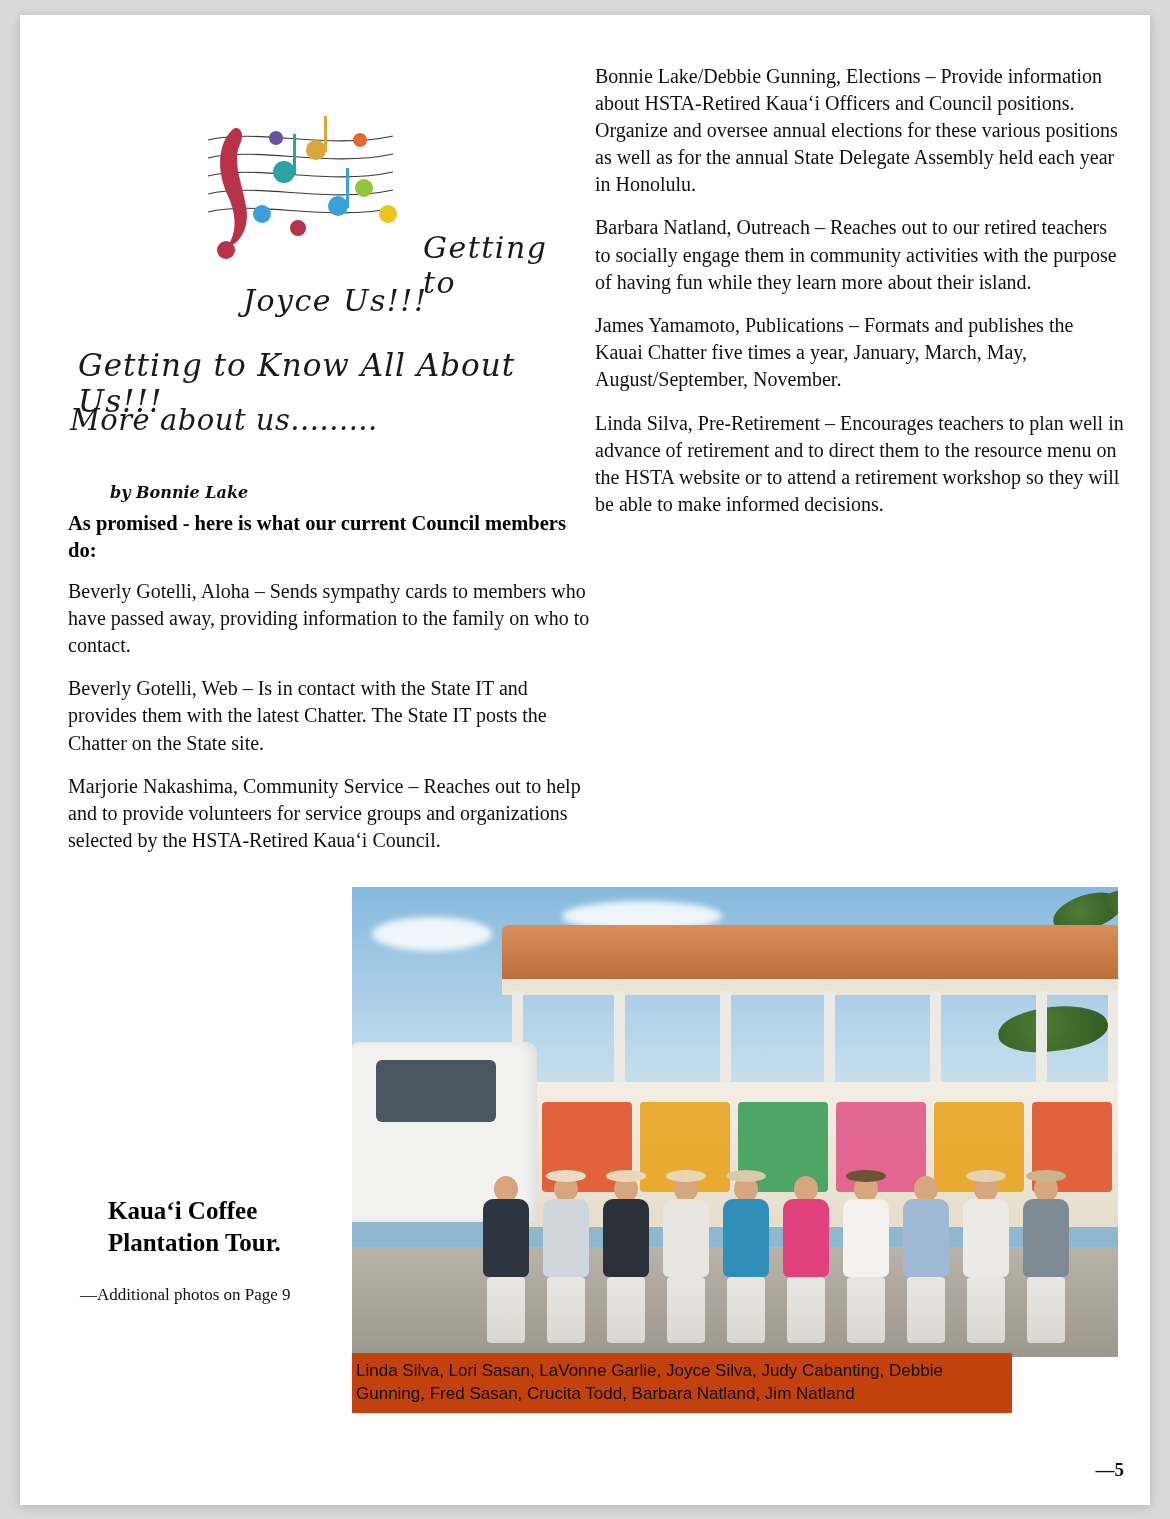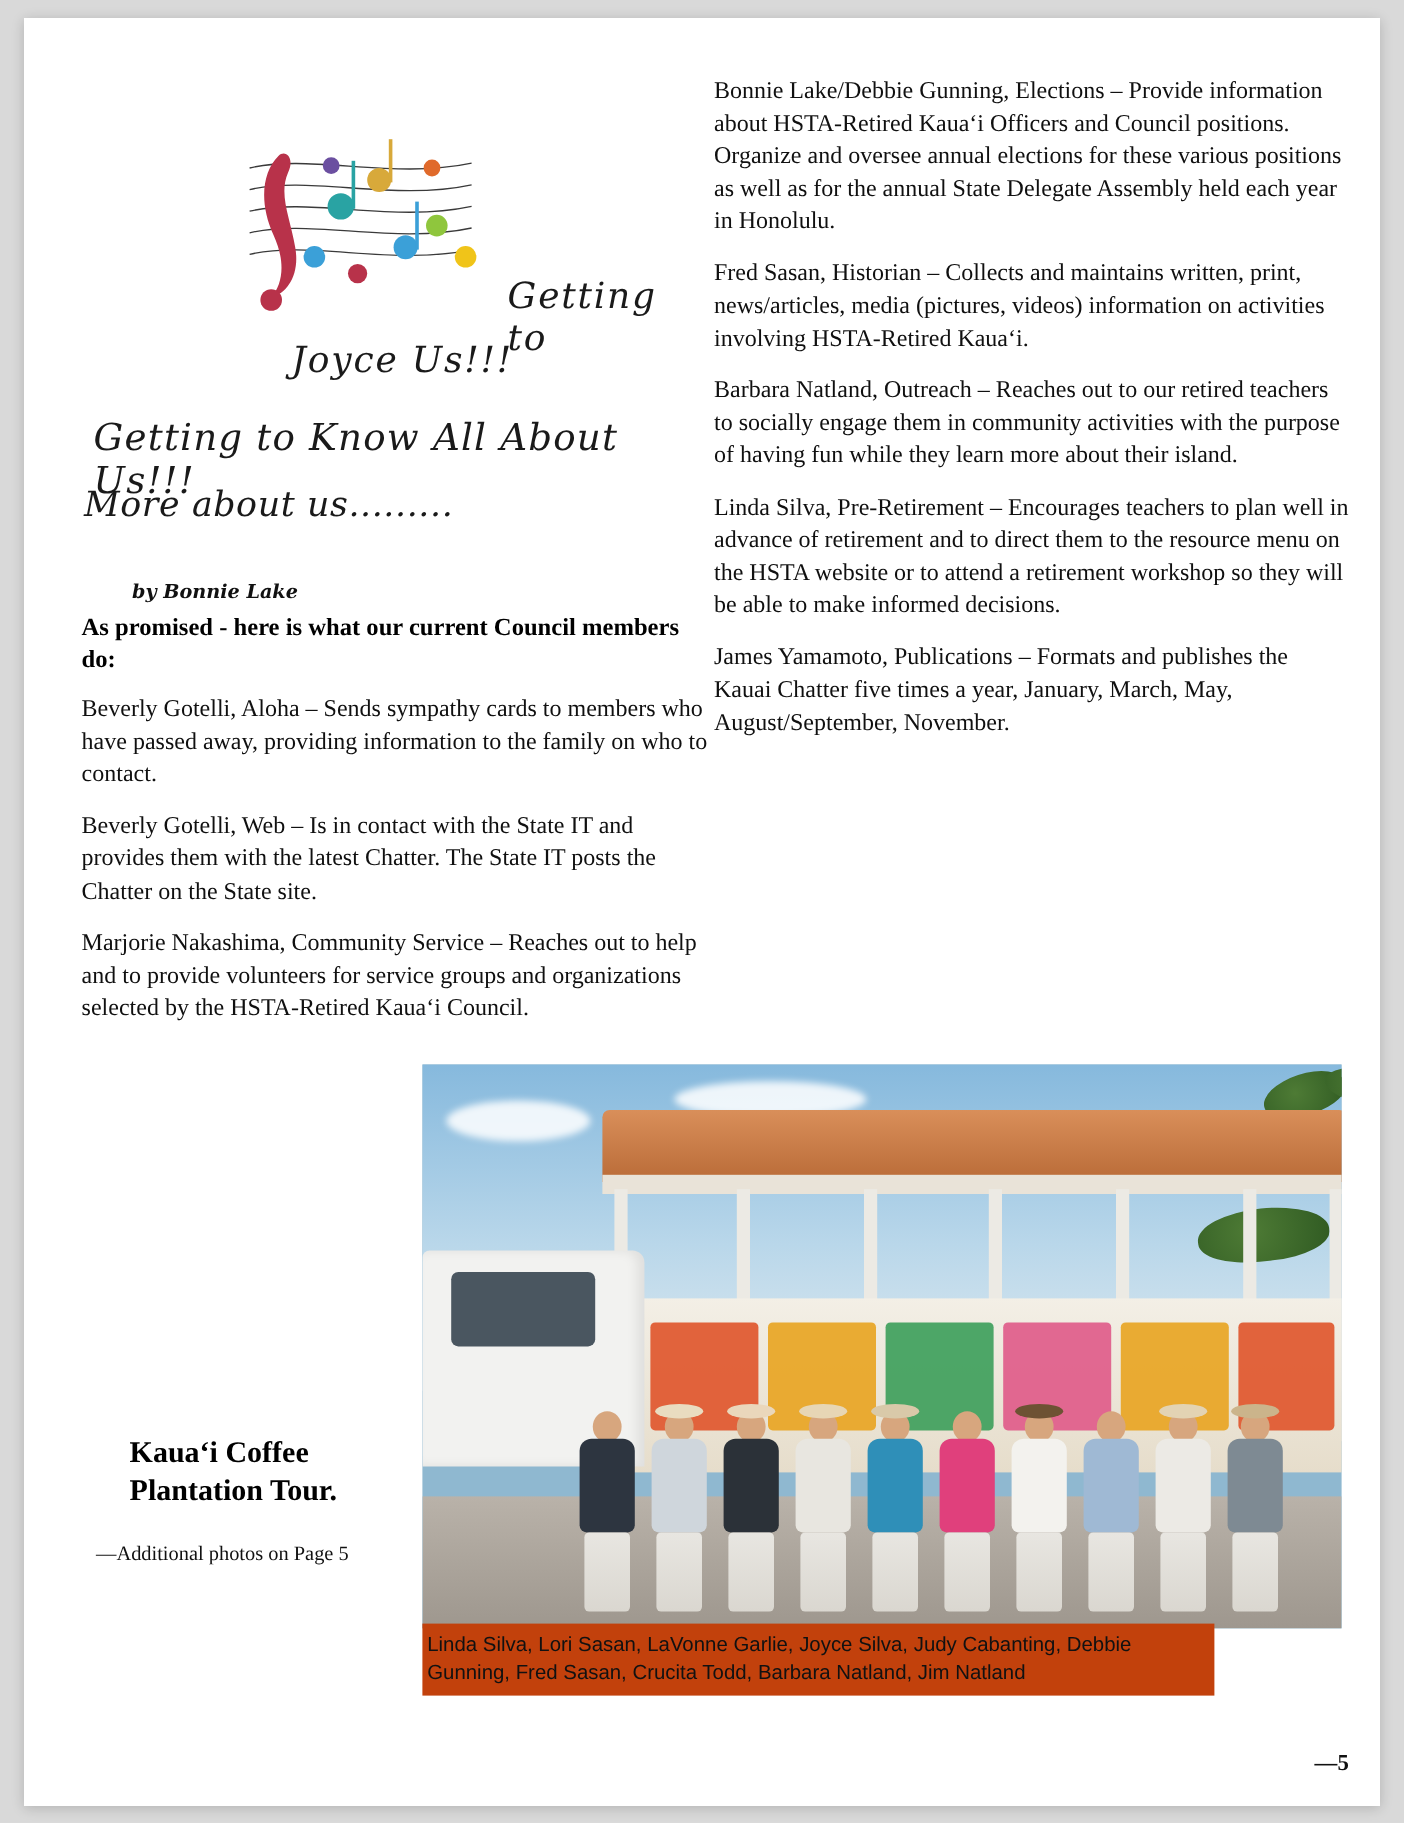--- a/index.html
+++ b/index.html
@@ -311,24 +311,23 @@
       <div class="stack">
         <p class="lead">As promised - here is what our current Council members do:</p>
         <p class="body">Beverly Gotelli, Aloha – Sends sympathy cards to members who have passed away, providing information to the family on who to contact.</p>
         <p class="body">Beverly Gotelli, Web – Is in contact with the State IT and provides them with the latest Chatter.  The State IT posts the Chatter on the State site.</p>
         <p class="body">Marjorie Nakashima, Community Service – Reaches out to help and to provide volunteers for service groups and organizations selected by the HSTA-Retired Kaua‘i Council.</p>
       </div>
     </div>
 
     <div class="col-right">
       <p class="body">Bonnie Lake/Debbie Gunning, Elections – Provide information about HSTA-Retired Kaua‘i Officers and Council positions.  Organize and oversee annual elections for these various positions as well as for the annual State Delegate Assembly held each year in Honolulu.</p>
-      <p class="body">Fred Sasan, Historian – Collects and maintains written, print, news/articles, media (pictures, videos) information on activities involving HSTA-Retired Kaua‘i.</p>
       <p class="body">Barbara Natland, Outreach – Reaches out to our retired teachers to socially engage them in community activities with the purpose of having fun while they learn more about their island.</p>
+      <p class="body">James Yamamoto, Publications – Formats and publishes the Kauai Chatter five times a year, January, March, May, August/September, November.</p>
       <p class="body">Linda Silva, Pre-Retirement – Encourages teachers to plan well in advance of retirement and to direct them to the resource menu on the HSTA website or to attend a retirement workshop so they will be able to make informed decisions.</p>
-      <p class="body">James Yamamoto, Publications – Formats and publishes the Kauai Chatter five times a year, January, March, May, August/September, November.</p>
     </div>
   </div>
 
   <div class="photo-block">
     <div class="sky"></div>
     <div class="cloud" style="left:20px;top:30px;width:120px;height:34px;"></div>
     <div class="cloud" style="left:210px;top:14px;width:160px;height:30px;"></div>
     <div class="cloud" style="left:600px;top:60px;width:140px;height:26px;"></div>
 
     <div class="palm" style="left:700px;top:8px;width:70px;height:34px;transform:rotate(-18deg);"></div>
@@ -414,18 +413,18 @@
     </div>
     <div class="person" style="left:668px;">
       <div class="p-hat" style="background:#cbb48b;"></div>
       <div class="p-head"></div>
       <div class="p-body" style="background:#7e8a93;"></div>
       <div class="p-legs"></div>
     </div>
   </div>
 
   <div class="tour-title">Kaua‘i Coffee Plantation Tour.</div>
-  <div class="tour-sub">—Additional photos on Page 5</div>
+  <div class="tour-sub">—Additional photos on Page 9</div>
 
   <div class="photo-caption-box">Linda Silva, Lori Sasan, LaVonne Garlie, Joyce Silva, Judy Cabanting, Debbie Gunning, Fred Sasan, Crucita Todd, Barbara Natland, Jim Natland</div>
 
   <div class="page-number">—5</div>
 </div>
 
 </body></html>

